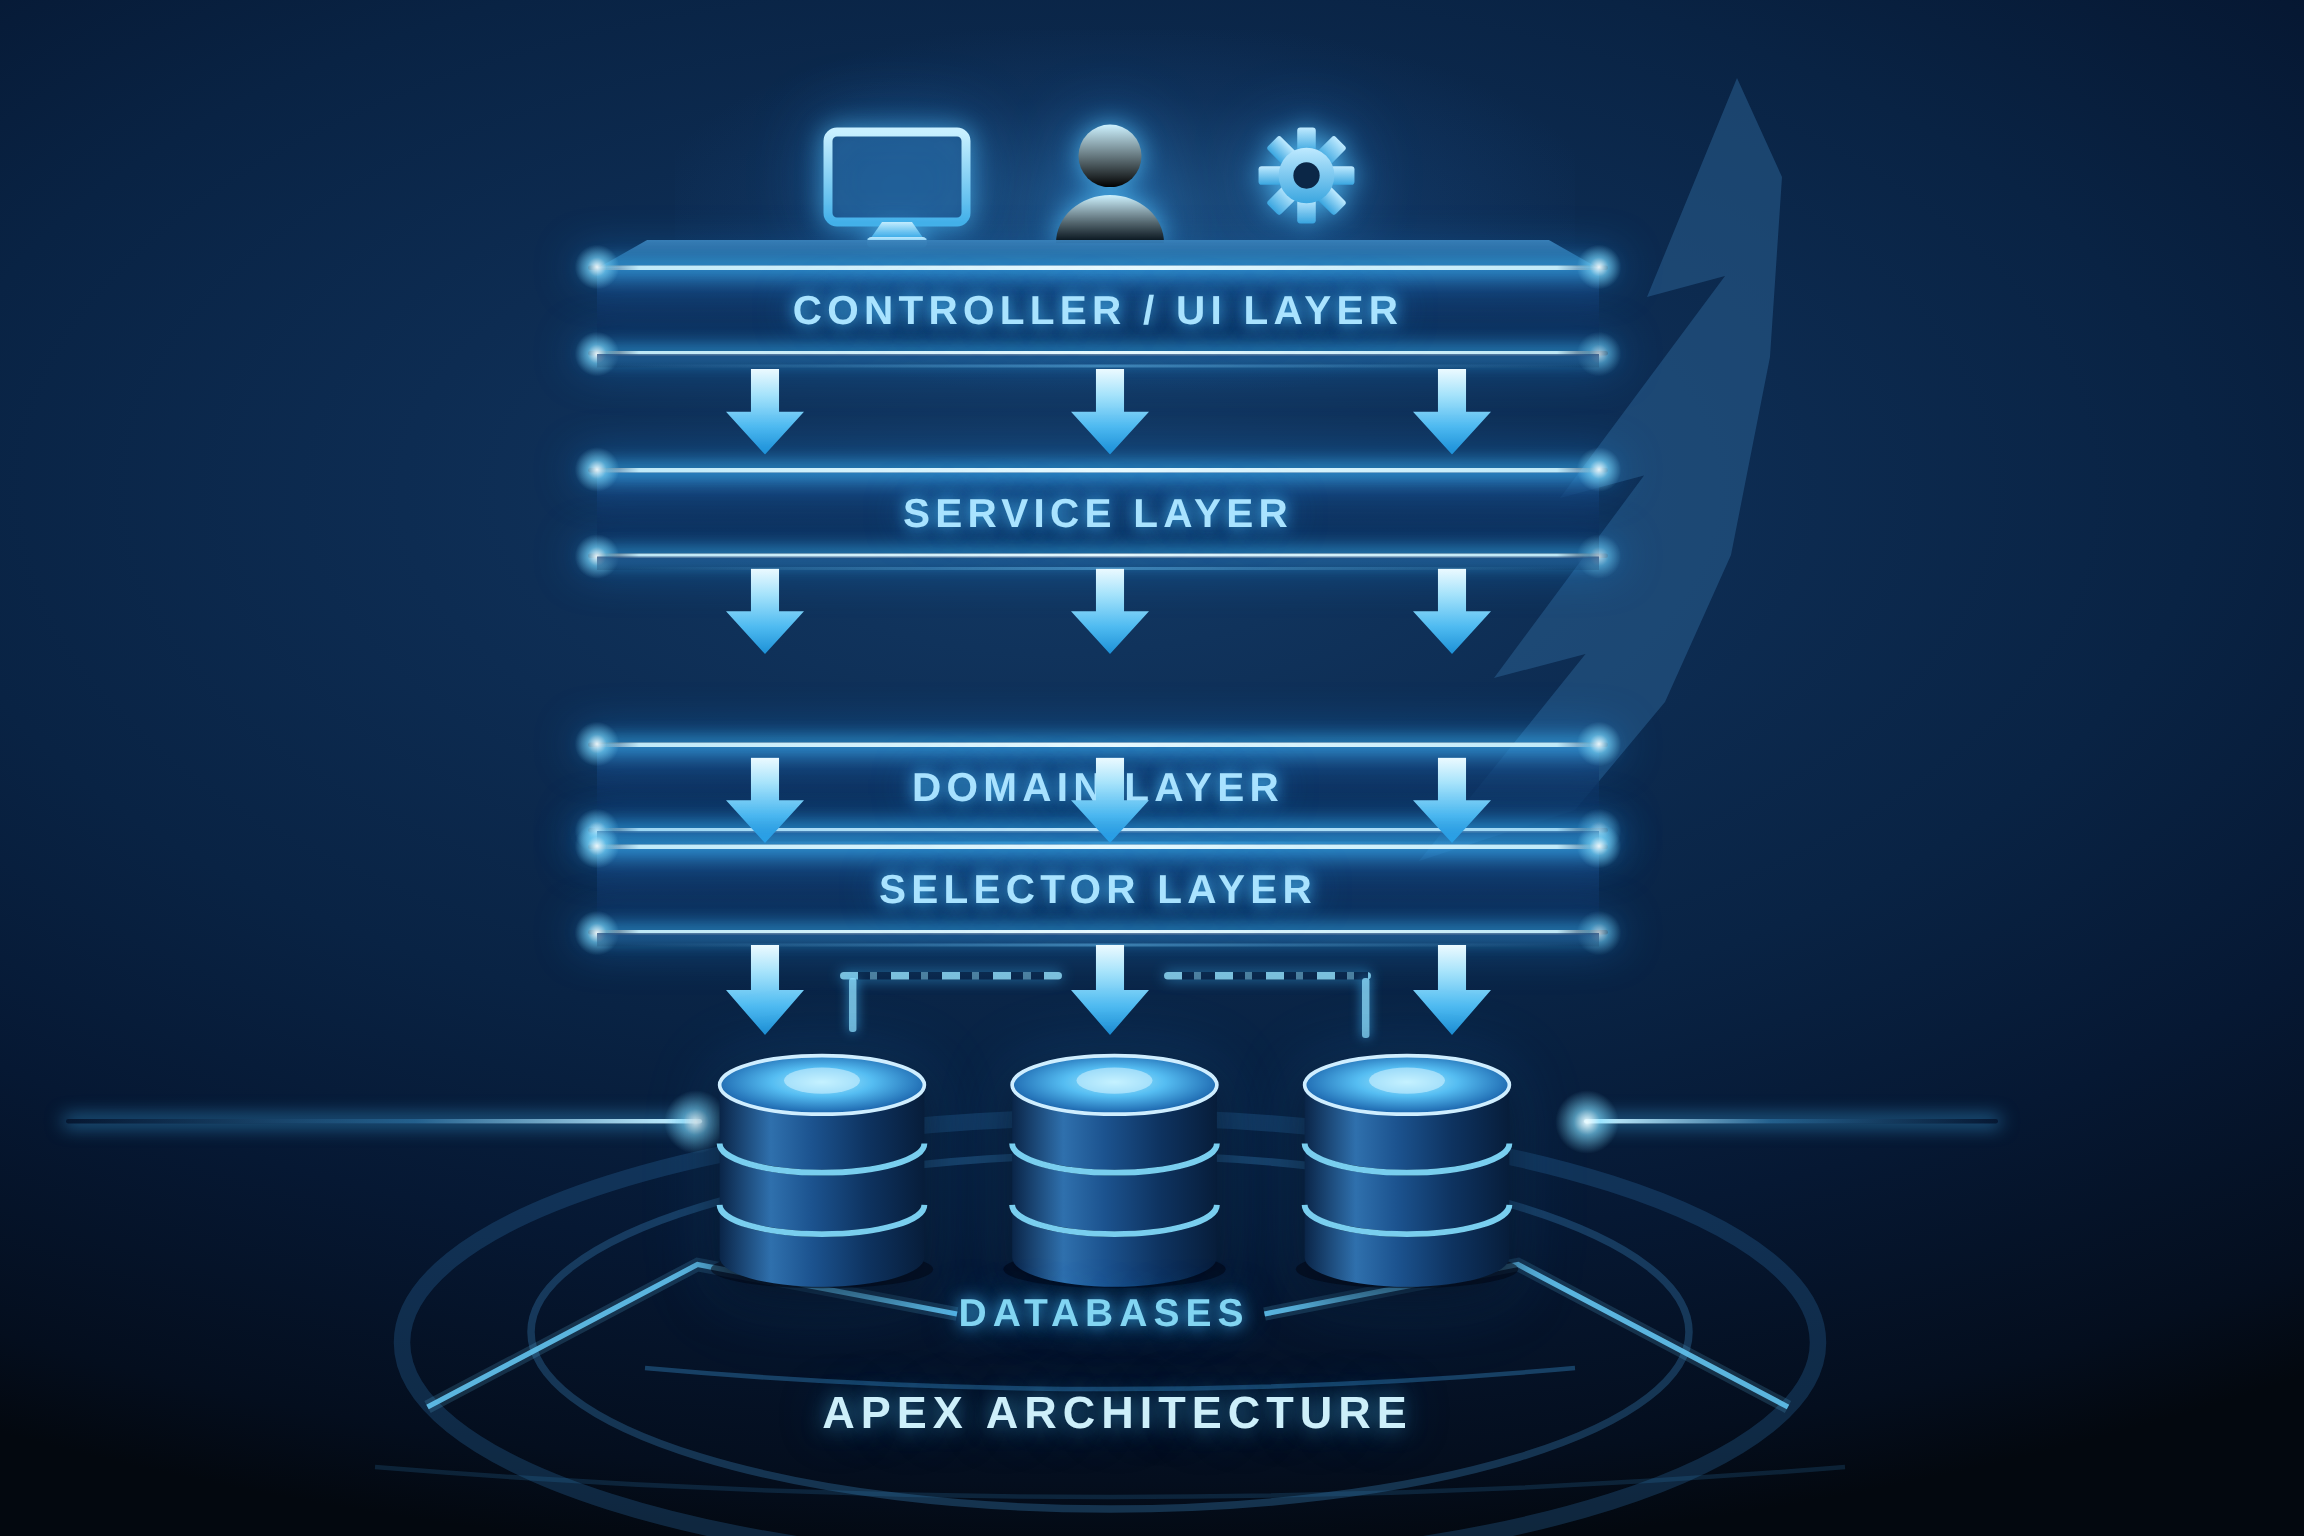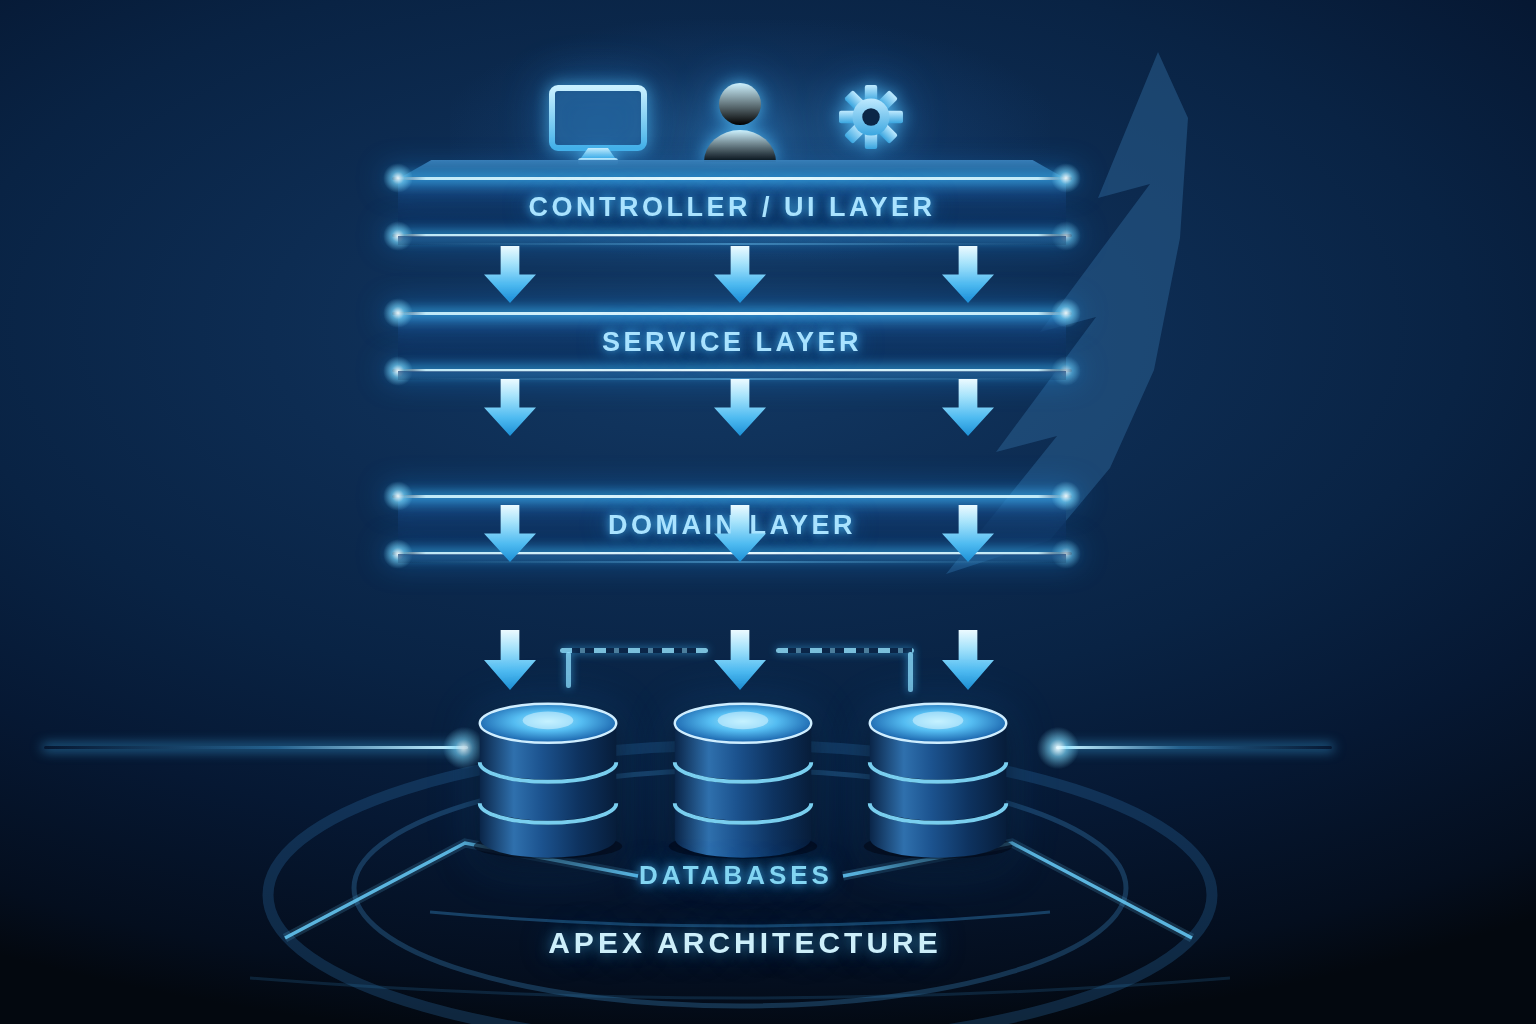--- a/index.html
+++ b/index.html
@@ -201,20 +201,30 @@
     <div class="underface"></div>
     <div class="label">DOMAIN LAYER</div>
   </div>
 
   <div class="row-3">
     <div class="arrow ar-l"></div>
     <div class="arrow ar-c"></div>
     <div class="arrow ar-r"></div>
   </div>
 
+  <div class="layer-bar bar-4">
+    <div class="edge top"></div>
+    <div class="edge bottom"></div>
+    <div class="corner c-tl"></div>
+    <div class="corner c-bl"></div>
+    <div class="corner c-tr"></div>
+    <div class="corner c-br"></div>
+    <div class="underface"></div>
+    <div class="label">SELECTOR LAYER</div>
+  </div>
 
   <div class="row-4">
     <div class="arrow ar-l"></div>
     <div class="arrow ar-c"></div>
     <div class="arrow ar-r"></div>
   </div>
 
   <div class="trace trace-1"></div>
   <div class="trace trace-2"></div>
   <div class="stub stub-1"></div>

